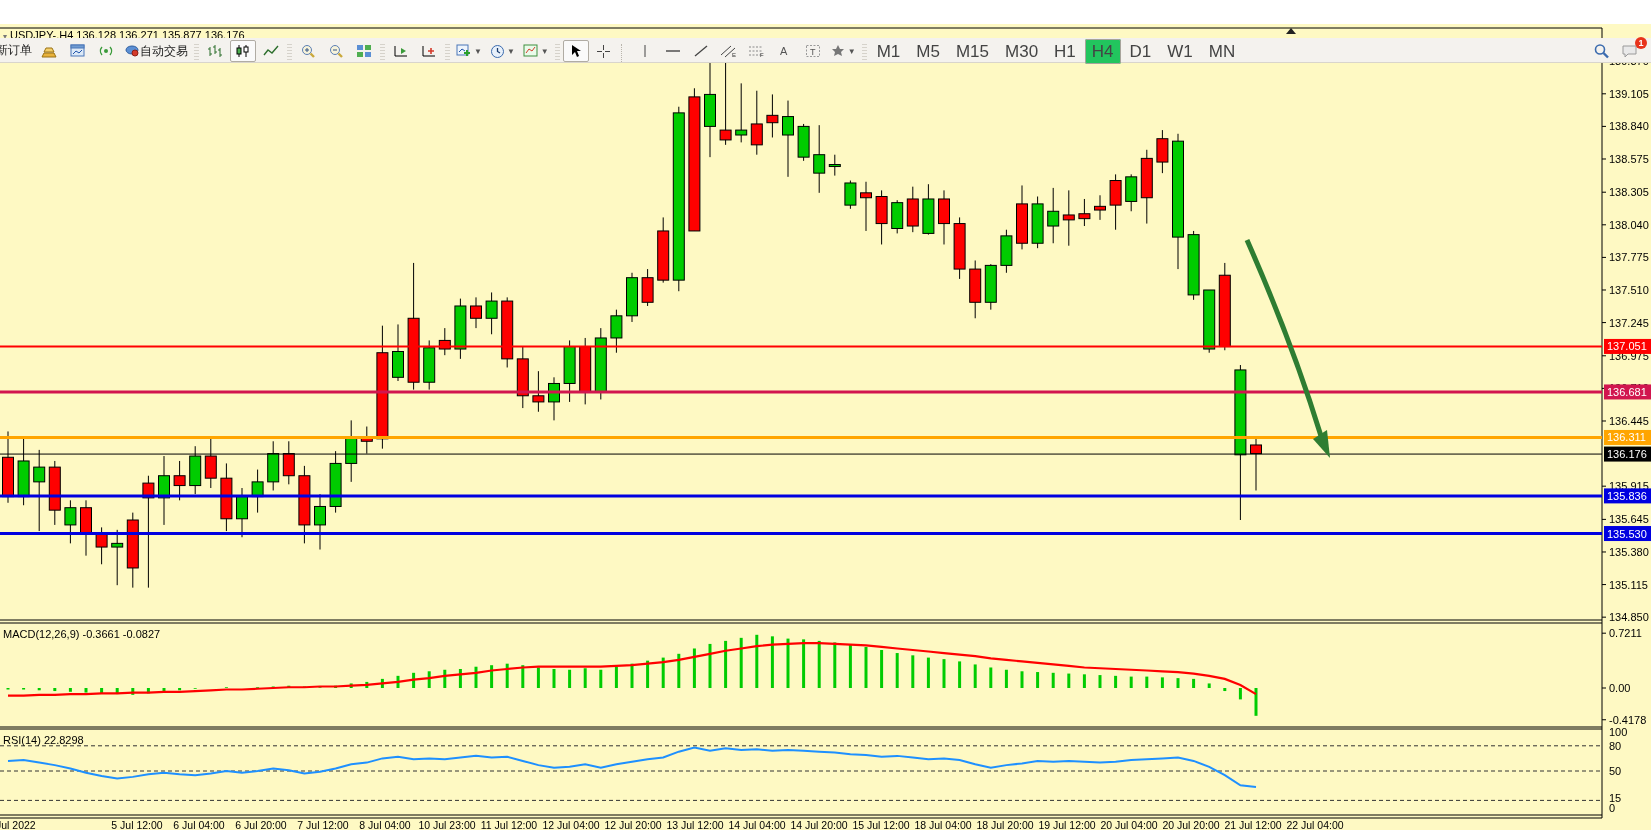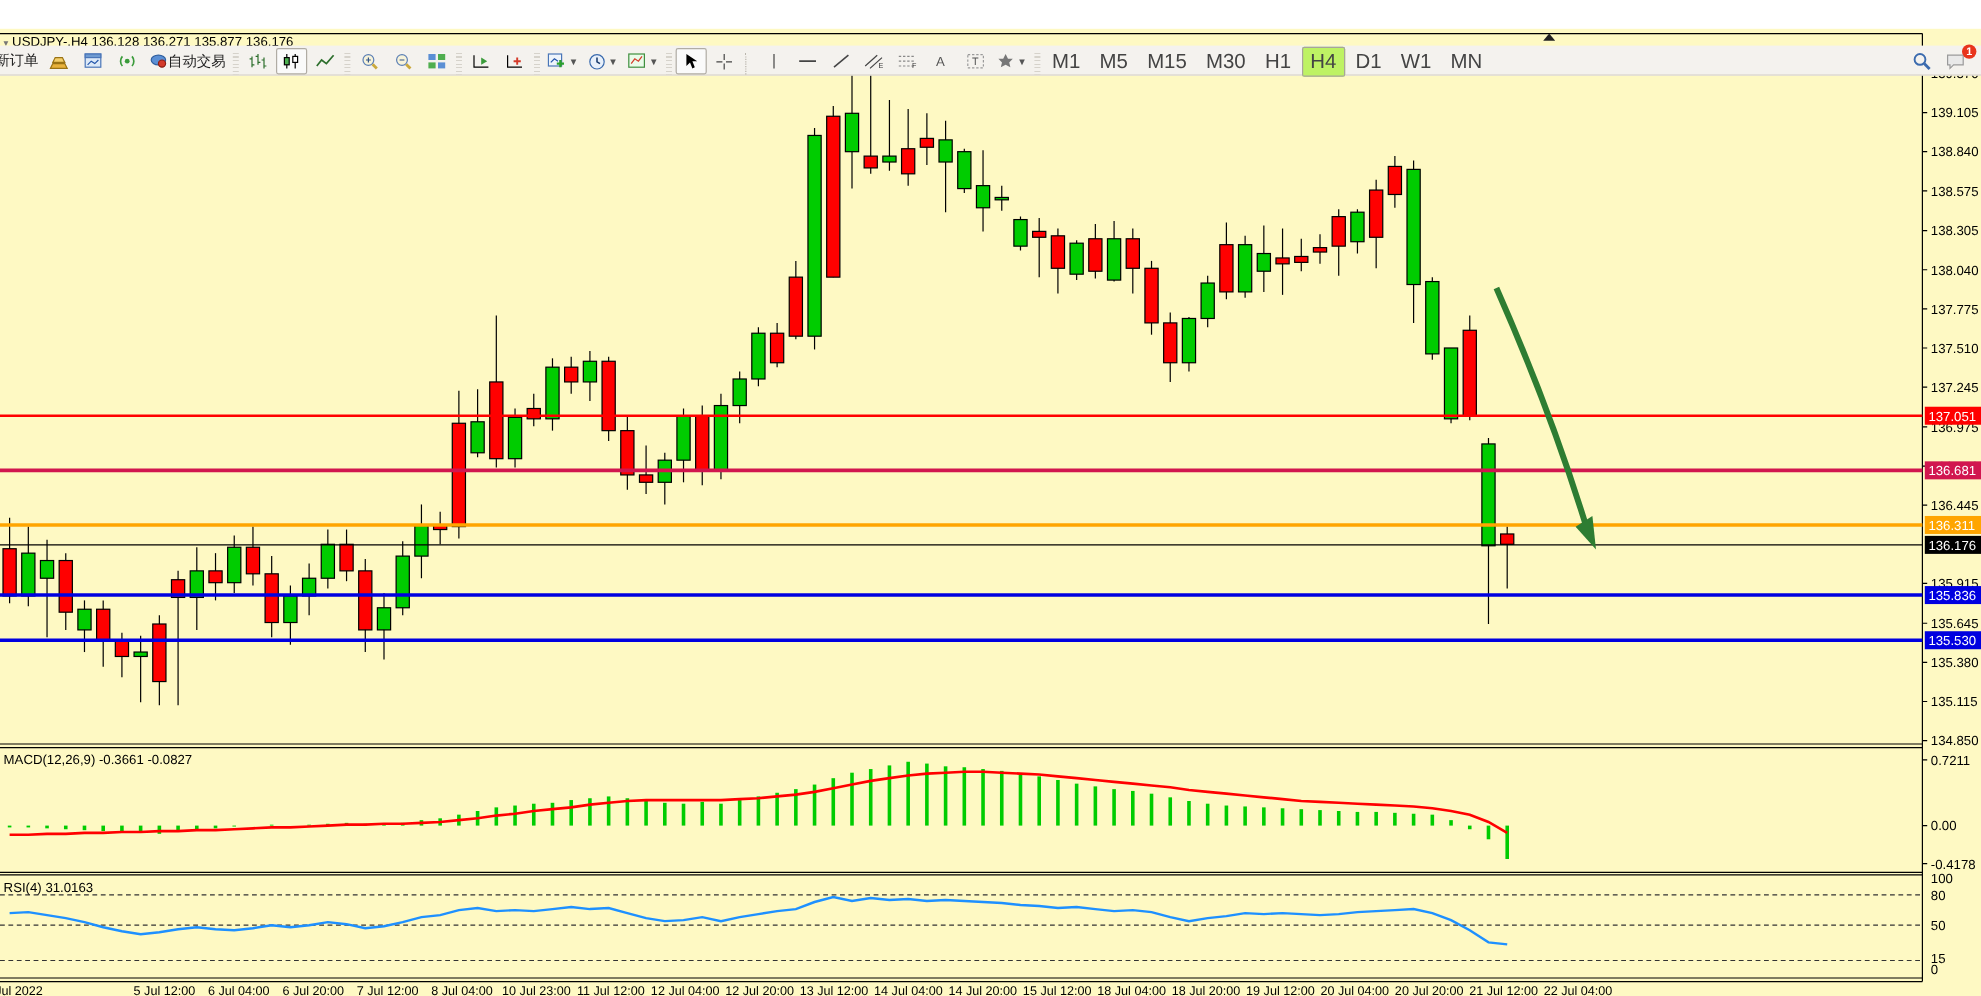--- a/index.html
+++ b/index.html
@@ -6,21 +6,21 @@
     font-family:"Liberation Sans",sans-serif;-webkit-font-smoothing:antialiased;}
   #toolbar{position:absolute;left:0;top:0;width:1651px;height:24px;background:#f4f2ee;
     border-bottom:1px solid #d9d5cc;display:flex;align-items:flex-end;white-space:nowrap;z-index:5;margin-top:38px;}
   .tb-btn{height:20px;min-width:20px;display:inline-flex;align-items:center;justify-content:center;
     margin:0 1px;padding:0 2px;border:1px solid transparent;border-radius:2px;color:#333;font-size:12px;}
   .tb-btn.pressed{background:#fafafa;border:1px solid #b0aca4;}
   .tb-sep{width:6px;height:18px;margin:0 3px;border-left:1px dotted #b9b5ac;}
   .tb-grip{width:5px;height:18px;margin:0 2px;background:repeating-linear-gradient(180deg,#c9c5bc 0 1px,transparent 1px 3px);opacity:.7;}
   .tb-caret{font-size:8px;color:#555;margin-left:2px;}
   .tf-btn{font-size:17px;color:#444;padding:2px 6px;margin:0 1px;border:1px solid transparent;border-radius:2px;}
-  .tf-btn.active{background:#bef264;border:1px solid #a8a49c;}
+  .tf-btn.active{background:#22c55e;border:1px solid #a8a49c;}
   .cn-label{font-size:12px;color:#222;}
   #new-order-wrap{overflow:hidden;height:24px;display:flex;align-items:center;}
   #new-order-btn{margin-left:-7px;}
   #tb-right{margin-left:auto;display:flex;align-items:center;margin-right:8px;}
   .badge{position:absolute;top:-4px;right:-6px;background:#e8341c;color:#fff;border-radius:8px;
     font-size:9px;min-width:12px;height:12px;line-height:12px;text-align:center;font-weight:bold;}
   #chart-wrap{position:absolute;left:0;top:24px;width:1651px;height:806px;background:#fef9c3;}
   svg text{font-family:"Liberation Sans",sans-serif;}
   .overlay-label{position:absolute;font-size:11px;color:#000;z-index:3;}
 </style>
@@ -211,21 +211,21 @@
     </span>
   </div>
 </div>
 
 <div id="chart-wrap">
   <div class="overlay-label" style="left:3px;top:5px;">
     <span style="color:#777;font-size:8px;">▾</span>
     <span>USDJPY-,H4  136.128 136.271 135.877 136.176</span>
   </div>
   <div class="overlay-label" style="left:3px;top:604px;text-align:right;">MACD(12,26,9) -0.3661 -0.0827</div>
-  <div class="overlay-label" style="left:3px;top:710px;">RSI(4) 31.0163</div>
+  <div class="overlay-label" style="left:3px;top:710px;">RSI(14) 22.8298</div>
   <svg id="chart-svg" width="1651" height="806">
       <line x1="0" y1="4" x2="1602" y2="4" stroke="#000"></line>
       <line x1="0" y1="596" x2="1602" y2="596" stroke="#000"></line>
       <line x1="0" y1="599" x2="1602" y2="599" stroke="#000"></line>
       <line x1="0" y1="703" x2="1602" y2="703" stroke="#000"></line>
       <line x1="0" y1="705" x2="1602" y2="705" stroke="#000"></line>
       <line x1="0" y1="791" x2="1602" y2="791" stroke="#000"></line>
       <line x1="0" y1="794" x2="1602" y2="794" stroke="#000"></line>
       <line x1="1602" y1="4" x2="1602" y2="794" stroke="#000"></line>
       <line x1="0" y1="721.8" x2="1602" y2="721.8" stroke="#333" stroke-dasharray="4 3" stroke-width="1"></line>

